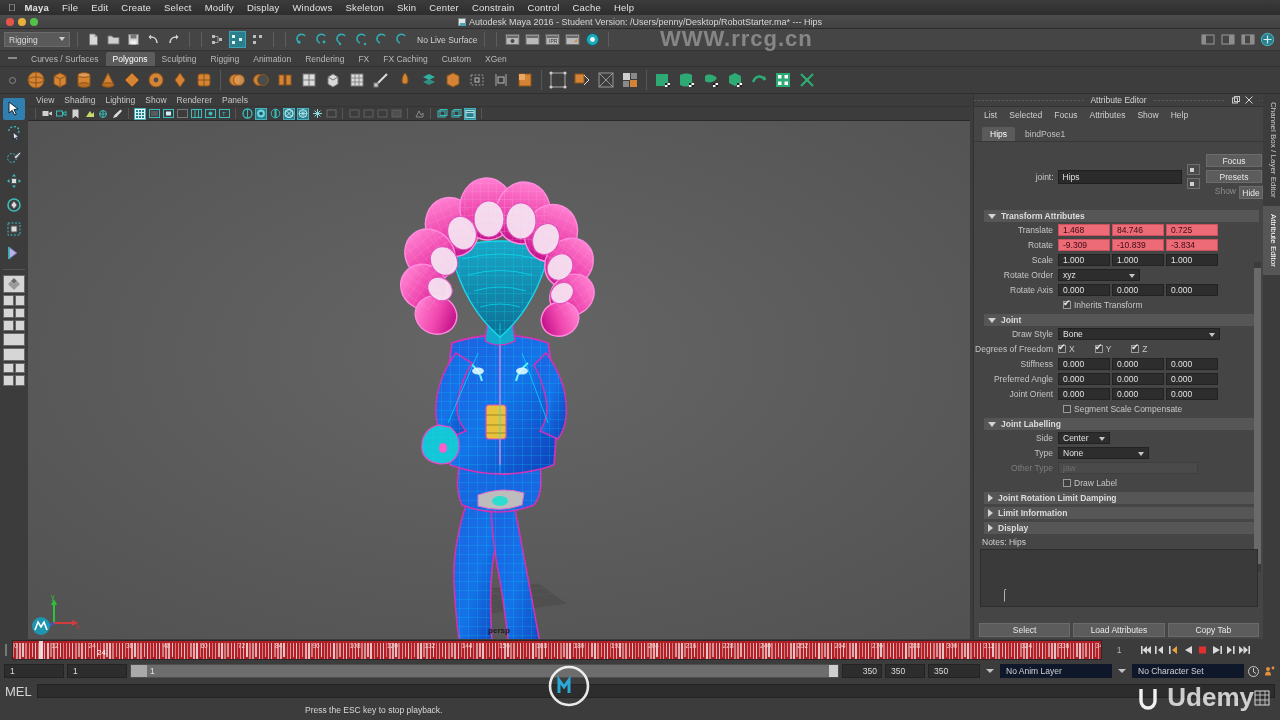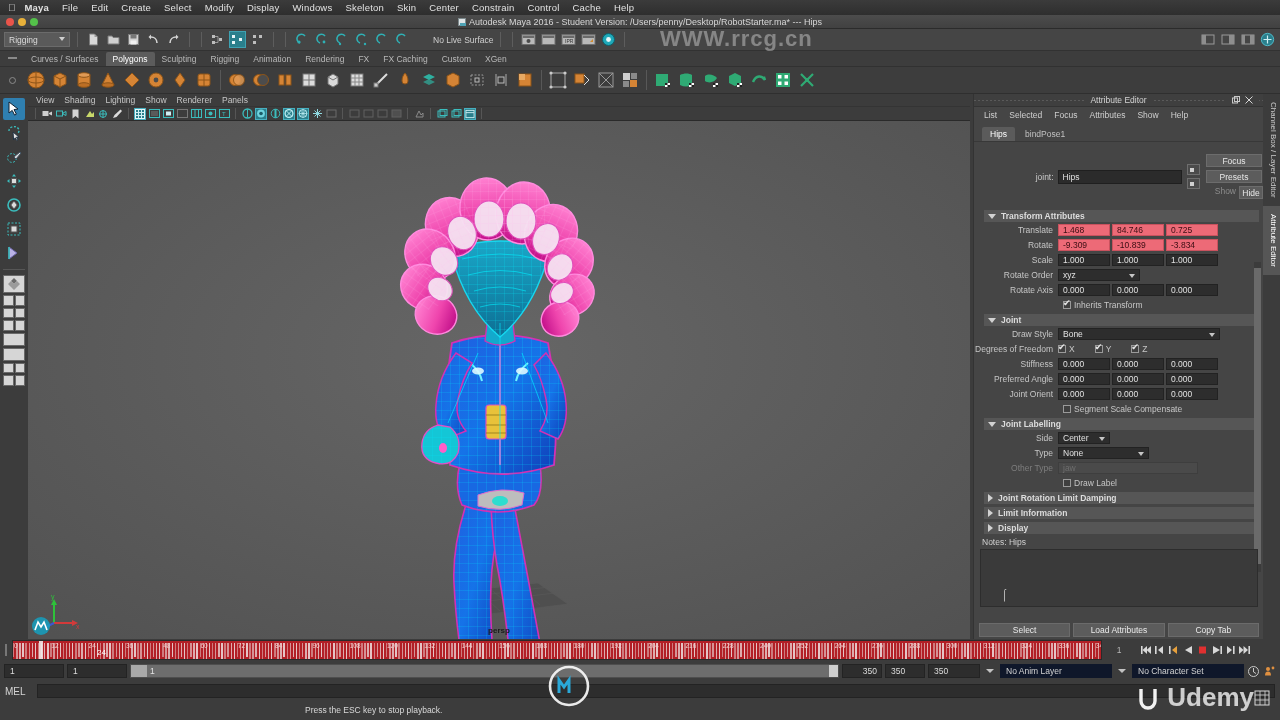--- a/index.html
+++ b/index.html
@@ -37,21 +37,21 @@
   .menuset{ width:66px; height:15px; background:#5a5a5a; border:1px solid #6b6b6b;
     font-size:8.5px; color:#dcdcdc; display:flex; align-items:center; padding-left:4px;
     position:relative; }
   .menuset .arr{ position:absolute; right:4px; top:4px; border-left:3.5px solid transparent;
     border-right:3.5px solid transparent; border-top:4px solid #cfcfcf; }
   .sep{ width:1px;height:15px;background:#5d5d5d; margin:0 4px; }
   .sbtn{ width:17px;height:17px; display:inline-flex;align-items:center;justify-content:center;
     position:relative; }
   .sbtn.on{ background:#2a7f8c; border:1px solid #3ea2b2; }
   .sbtn svg{ display:block; }
-  .livetxt{ font-size:8.5px; color:#cfcfcf; margin-left:20px; white-space:nowrap;}
+  .livetxt{ font-size:8.5px; color:#cfcfcf; margin-left:4px; white-space:nowrap;}
 
   
   .shelftabs{ position:absolute; left:0; top:51px; width:1280px; height:16px;
     background:#3d3d3d; display:flex; align-items:flex-end; border-bottom:1px solid #313131; }
   .shelftabs .grip{ width:24px; height:16px; display:flex;align-items:center;justify-content:center;}
   .shelftabs .grip i{ width:9px;height:2px;background:#8a8a8a;display:block;}
   .stab{ font-size:8.5px; padding:2px 7px 2px; color:#b9b9b9; white-space:nowrap; }
   .stab.active{ background:#5c5c5c; color:#fff; border-radius:2px 2px 0 0;}
 
   
@@ -180,21 +180,21 @@
   .rangebar .rh{ position:absolute; right:0; top:0; bottom:0; width:9px; background:#cfcfcf;}
   .ddown{ width:14px;height:14px;position:relative;}
   .ddown::after{ content:""; position:absolute; left:3px; top:5px; border-left:4px solid transparent;
     border-right:4px solid transparent; border-top:4px solid #c2c2c2;}
   .selbox{ height:14px; background:#0f172a; font-size:8.5px; color:#d2d2d2;
     display:flex; align-items:center; padding:0 6px;}
 
   
   .cmdline{ position:absolute; left:0; top:681px; width:1280px; height:20px;
     background:#3c3c3c; display:flex; align-items:center; gap:4px; padding:0 5px;}
-  .mel{ font-size:10px; color:#d4d4d4; width:28px; }
+  .mel{ font-size:13px; color:#d4d4d4; width:28px; }
   .cmdfield{ flex:1; height:14px; background:#2d2d2d; border:1px solid #232323;}
   .helpline{ position:absolute; left:0; top:701px; width:1280px; height:19px;
     background:#3c3c3c; }
   .helptxt{ position:absolute; left:305px; top:4px; font-size:8.5px; color:#d9d9d9;}
   .wmbig{ position:absolute; right:10px; top:682px; font-size:26px; font-weight:bold;
     color:rgba(240,240,240,.82); display:flex; align-items:center; }
   .wmcenter{ position:absolute; left:548px; top:665px; display:flex; align-items:center;
     gap:6px; color:rgba(245,245,245,.9); font-size:30px; font-weight:bold;}
   .wmtop{ position:absolute; left:660px; top:26px; font-size:22px; font-weight:bold;
     color:rgba(255,255,255,.35); letter-spacing:1px;}

